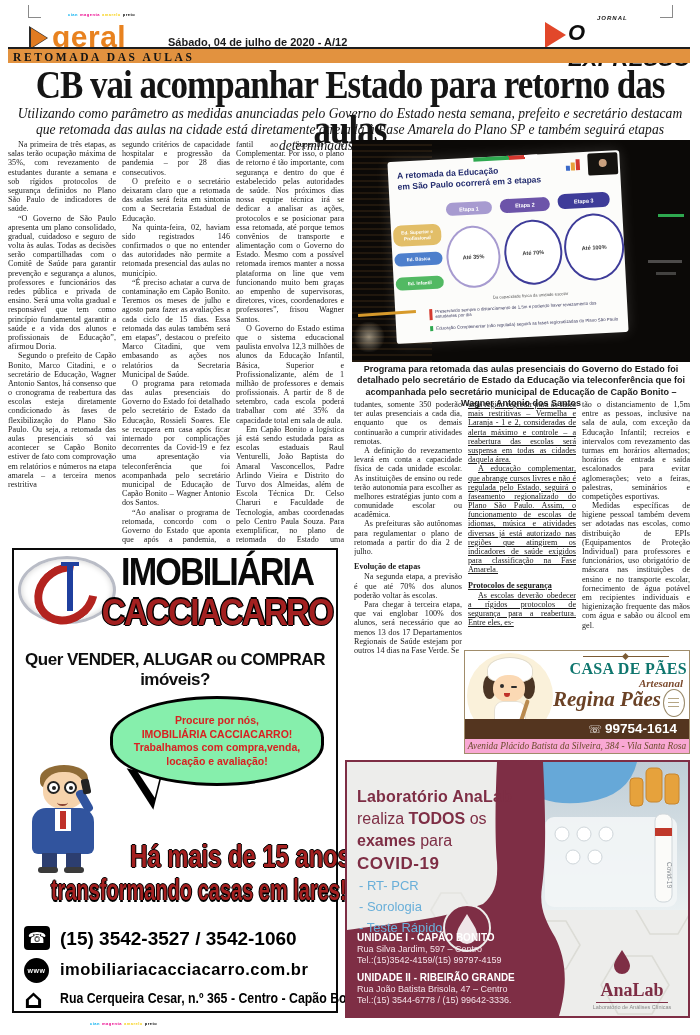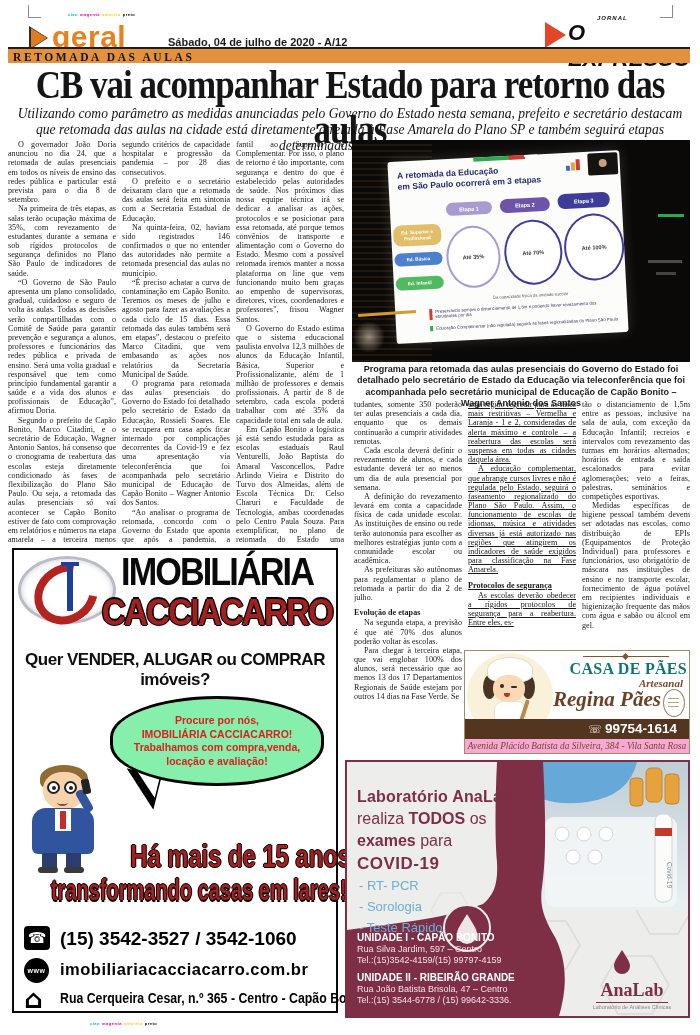--- a/index.html
+++ b/index.html
@@ -166,21 +166,20 @@
   <div class="abs hdr-date">Sábado, 04 de julho de 2020 - A/12</div>
   <div class="tri tri-brand"></div>
   <div class="abs brand-jornal">JORNAL</div>
   <div class="abs brand-name">O EXPRESSO</div>
   <div class="abs kicker">RETOMADA DAS AULAS</div>
 
   <div class="abs headline">CB vai acompanhar Estado para retorno das aulas</div>
   <div class="abs deck">Utilizando como parâmetro as medidas anunciadas pelo Governo do Estado nesta semana, prefeito e secretário destacam que retomada das aulas na cidade está diretamente atrelada à Fase Amarela do Plano SP e também seguirá etapas determinadas pelo Estado</div>
 
   <div class="newscol" style="left:8px;height:404px;">
-      <p>O governador João Doria anunciou no dia 24, que a retomada de aulas presenciais em todos os níveis de ensino das redes pública e particular está prevista para o dia 8 de setembro.</p>
       <p>Na primeira de três etapas, as salas terão ocupação máxima de 35%, com revezamento de estudantes durante a semana e sob rígidos protocolos de segurança definidos no Plano São Paulo de indicadores de saúde.</p>
       <p>“O Governo de São Paulo apresenta um plano consolidado, gradual, cuidadoso e seguro de volta às aulas. Todas as decisões serão compartilhadas com o Comitê de Saúde para garantir prevenção e segurança a alunos, professores e funcionários das redes pública e privada de ensino. Será uma volta gradual e responsável que tem como princípio fundamental garantir a saúde e a vida dos alunos e profissionais de Educação”, afirmou Doria.</p>
       <p>Segundo o prefeito de Capão Bonito, Marco Citadini, e o secretário de Educação, Wagner Antonio Santos, há consenso que o cronograma de reabertura das escolas esteja diretamente condicionado às fases de flexibilização do Plano São Paulo. Ou seja, a retomada das aulas presenciais só vai acontecer se Capão Bonito estiver de fato com comprovação em relatórios e números na etapa amarela – a terceira menos restritiva</p>
     </div>
   <div class="newscol cont simple" style="left:122px;height:404px;">
       <p>segundo critérios de capacidade hospitalar e progressão da pandemia – por 28 dias consecutivos.</p>
       <p>O prefeito e o secretário deixaram claro que a retomada das aulas será feita em sintonia com a Secretaria Estadual de Educação.</p>
       <p>Na quinta-feira, 02, haviam sido registrados 146 confirmados o que no entender das autoridades não permite a retomada presencial das aulas no município.</p>
       <p>“É preciso achatar a curva de contaminação em Capão Bonito. Teremos os meses de julho e agosto para fazer as avaliações a cada ciclo de 15 dias. Essa retomada das aulas também será em etapas”, destacou o prefeito Marco Citadini, que vem embasando as ações nos relatórios da Secretaria Municipal de Saúde.</p>
       <p>O programa para retomada das aulas presenciais do Governo do Estado foi detalhado pelo secretário de Estado da Educação, Rossieli Soares. Ele se recupera em casa após ficar internado por complicações decorrentes da Covid-19 e fez uma apresentação via teleconferência que foi acompanhada pelo secretário municipal de Educação de Capão Bonito – Wagner Antonio dos Santos.</p>
@@ -229,21 +228,20 @@
     <div class="ph-dash" style="left:296px;top:120px;width:34px;background:rgba(200,200,200,.35)"></div>
     <div class="ph-dash" style="left:304px;top:132px;width:20px;background:rgba(200,200,200,.3)"></div>
     <div class="ph-dash" style="left:6px;top:172px;width:58px;background:#D79A2B;transform:rotate(-4deg)"></div>
     <div class="abs ph-glow"></div>
   </div>
   <div class="abs caption">Programa para retomada das aulas presenciais do Governo do Estado foi detalhado pelo secretário de Estado da Educação via teleconferência que foi acompanhada pelo secretário municipal de Educação de Capão Bonito – Wagner Antonio dos Santos</div>
 
   <div class="newscol cont" style="left:354px;top:400px;height:352px;">
     <div>
         <p>tudantes, somente 350 poderão ter aulas presenciais a cada dia, enquanto que os demais continuarão a cumprir atividades remotas.</p>
-        <p>Cada escola deverá definir o revezamento de alunos, e cada estudante deverá ter ao menos um dia de aula presencial por semana.</p>
         <p>A definição do revezamento levará em conta a capacidade física de cada unidade escolar. As instituições de ensino ou rede terão autonomia para escolher as melhores estratégias junto com a comunidade escolar ou acadêmica.</p>
         <p>As prefeituras são autônomas para regulamentar o plano de retomada a partir do dia 2 de julho.</p>
       </div>
     <div class="subhead">Evolução de etapas</div>
     <div>
         <p>Na segunda etapa, a previsão é que até 70% dos alunos poderão voltar às escolas.</p>
         <p>Para chegar à terceira etapa, que vai englobar 100% dos alunos, será necessário que ao menos 13 dos 17 Departamentos Regionais de Saúde estejam por outros 14 dias na Fase Verde. Se</p>
       </div>
   </div>
   <div class="newscol cont" style="left:468px;top:400px;height:248px;text-decoration:underline;">

